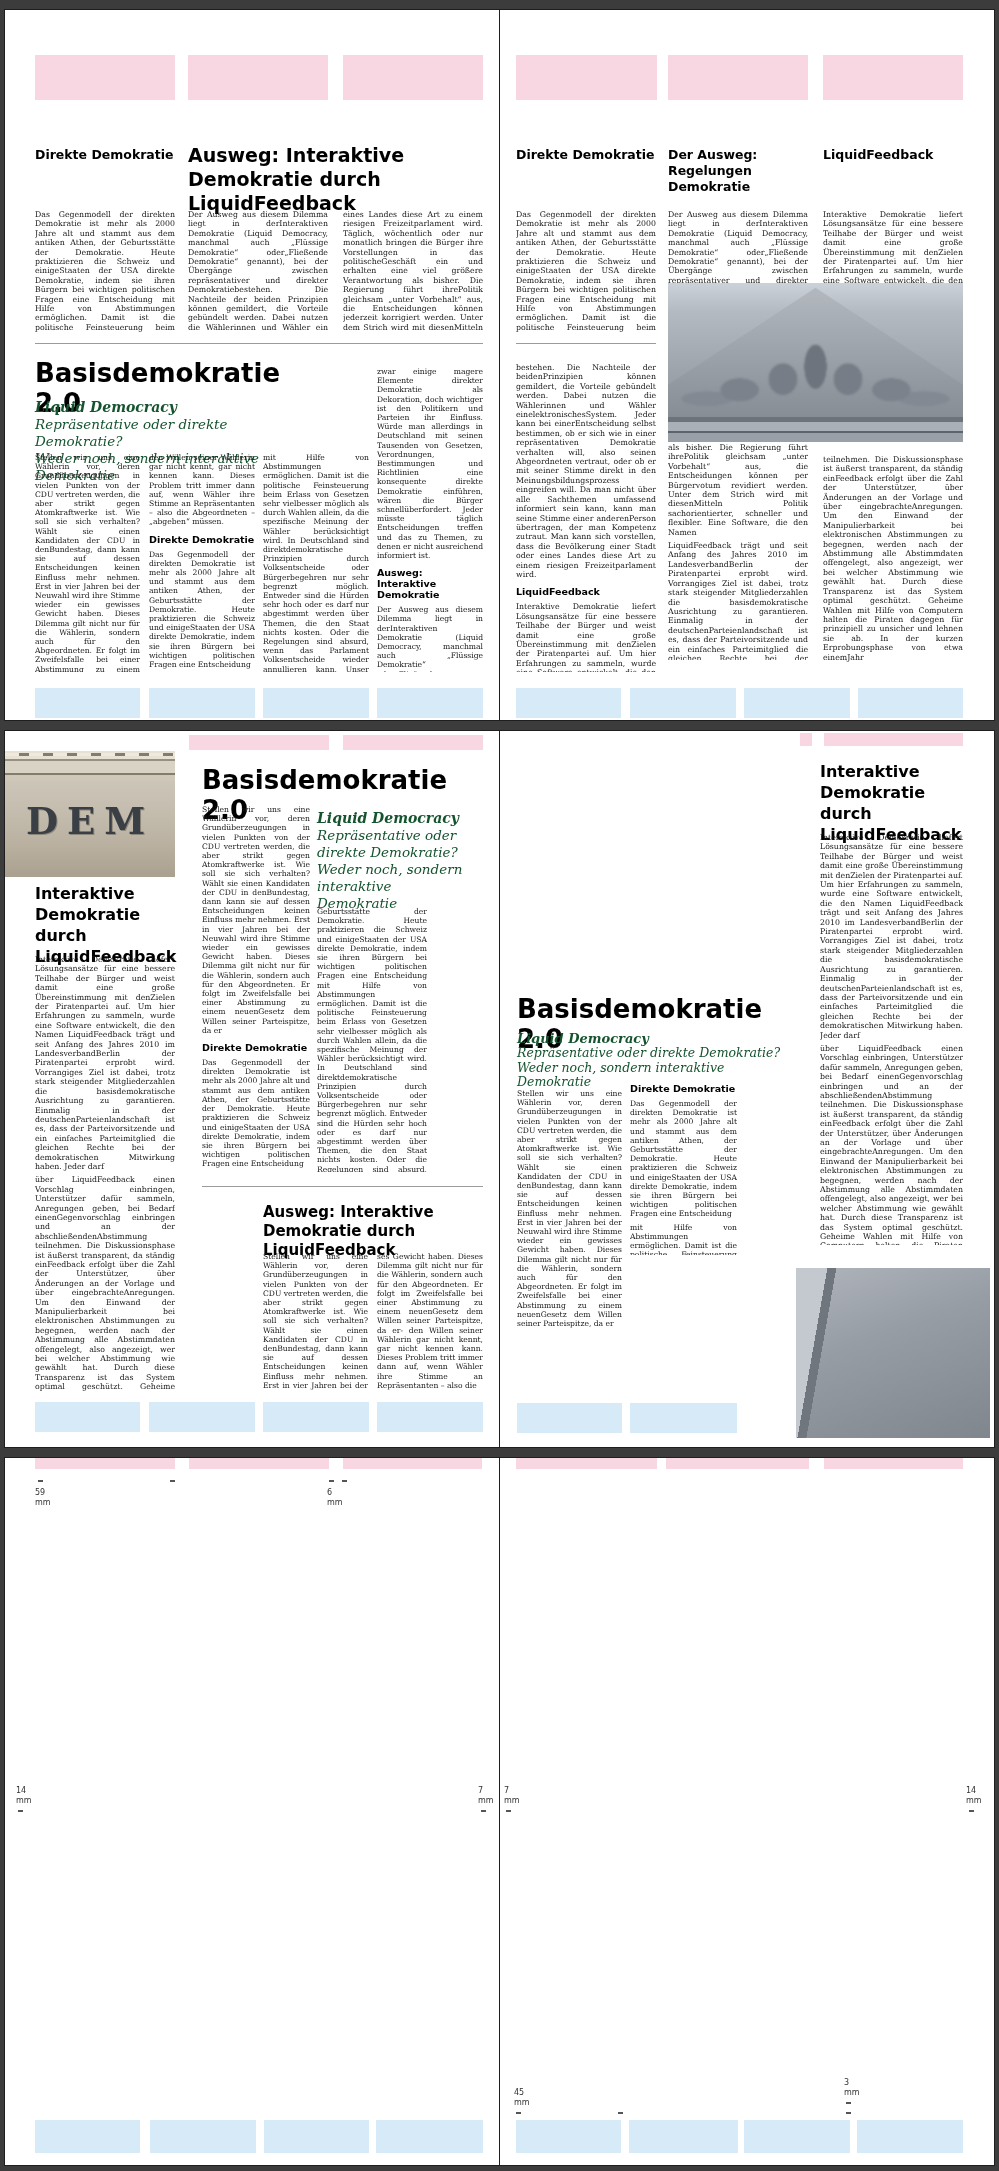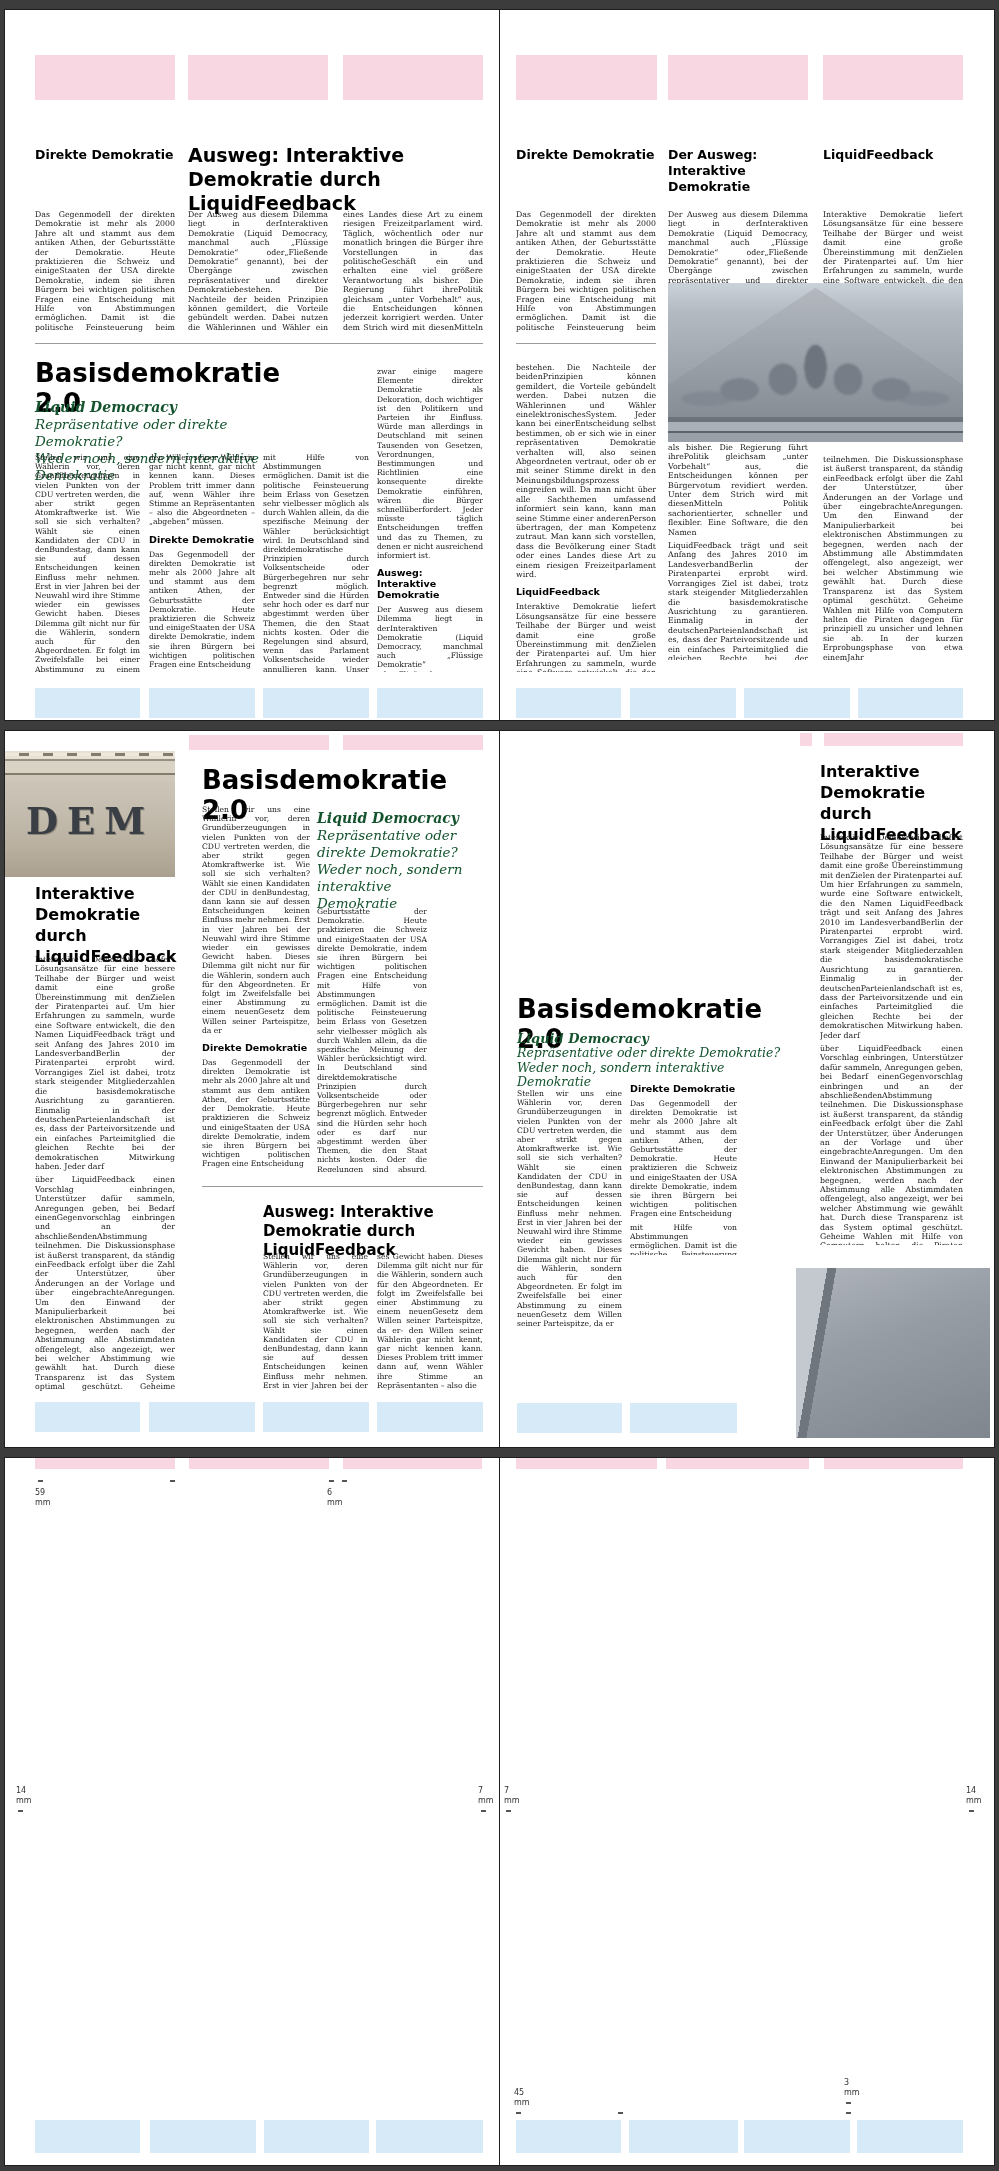--- a/index.html
+++ b/index.html
@@ -133,21 +133,21 @@
   <div class="page right" style="height:710px">
     <div class="blk pink" style="left:16px;top:45px;width:141px;height:45px"></div>
     <div class="blk pink" style="left:168px;top:45px;width:140px;height:45px"></div>
     <div class="blk pink" style="left:323px;top:45px;width:140px;height:45px"></div>
 
     <div class="h1c" style="left:16px;top:137px;width:150px">Direkte Demokratie</div>
     <div class="col" style="left:16px;top:200px;width:140px;height:122px">
       <p>Das Gegenmodell der direkten Demokratie ist mehr als 2000 Jahre alt und stammt aus dem antiken Athen, der Geburtsstätte der Demokratie. Heute praktizieren die Schweiz und einigeStaaten der USA direkte Demokratie, indem sie ihren Bürgern bei wichtigen politischen Fragen eine Entscheidung mit Hilfe von Abstimmungen ermöglichen. Damit ist die politische Feinsteuerung beim Erlass von Gesetzen sehr vielbesser möglich als durch Wahlen allein, da die spezifische Meinung der Wähler berücksichtigt wird. In Deutschland sind direktdemokratische Prinzipien durch Volksentscheide oder Bürgerbegehren nur sehr begrenzt möglich. Entweder sind die Hürden sehr hoch oder es darf nur abgestimmt werden über Themen, die den Staat nichts kosten. Oder die Regelungen sind absurd, wenn das Parlament Volksentscheide wieder annullieren kann. Unser politisches System leistet sich zwar einige magere Elemente.</p>
     </div>
 
-    <div class="h3" style="left:168px;top:137px;width:145px">Der Ausweg: Interaktive Demokratie</div>
+    <div class="h3" style="left:168px;top:137px;width:145px">Der Ausweg: Regelungen Demokratie</div>
     <div class="col" style="left:168px;top:200px;width:140px;height:122px">
       <p>Der Ausweg aus diesem Dilemma liegt in derInteraktiven Demokratie (Liquid Democracy, manchmal auch „Flüssige Demokratie“ oder„Fließende Demokratie“ genannt), bei der Übergänge zwischen repräsentativer und direkter Demokratiebestehen. Die Nachteile der beiden Prinzipien können gemildert, die Vorteile gebündelt werden. Dabei nutzen die Wählerinnen und Wähler ein elektronisches System. Jeder kann bei einer Entscheidung selbst bestimmen, ob er sich wie in einer repräsentativen Demokratie verhalten will, also seinen Abgeordneten vertraut, oder ob er mit seiner Stimme direkt in den Meinungsbildungsprozess eingreifen will. Da man nicht über alle Sachthemen umfassend informiert sein kann, kann man seine Stimme einer anderenPerson übertragen, der man Kompetenz zutraut. Man kann sich vorstellen, dass die Bevölkerung einer Stadt oder</p>
     </div>
 
     <div class="h1c" style="left:323px;top:137px;width:145px">LiquidFeedback</div>
     <div class="col" style="left:323px;top:200px;width:140px;height:122px">
       <p>Interaktive Demokratie liefert Lösungsansätze für eine bessere Teilhabe der Bürger und weist damit eine große Übereinstimmung mit denZielen der Piratenpartei auf. Um hier Erfahrungen zu sammeln, wurde eine Software entwickelt, die den Namen LiquidFeedback trägt und seit Anfang des Jahres 2010 im LandesverbandBerlin der Piratenpartei erprobt wird. Vorrangiges Ziel ist dabei, trotz stark steigender Mitgliederzahlen die basisdemokratische Ausrichtung zu garantieren. Einmalig in der deutschenParteienlandschaft ist es, dass der Parteivorsitzende und ein einfaches Parteimitglied die gleichen Rechte bei der demokratischen Mitwirkung haben. Jeder darf</p>
     </div>
 
     <div class="rule" style="left:16px;top:333px;width:140px"></div>

